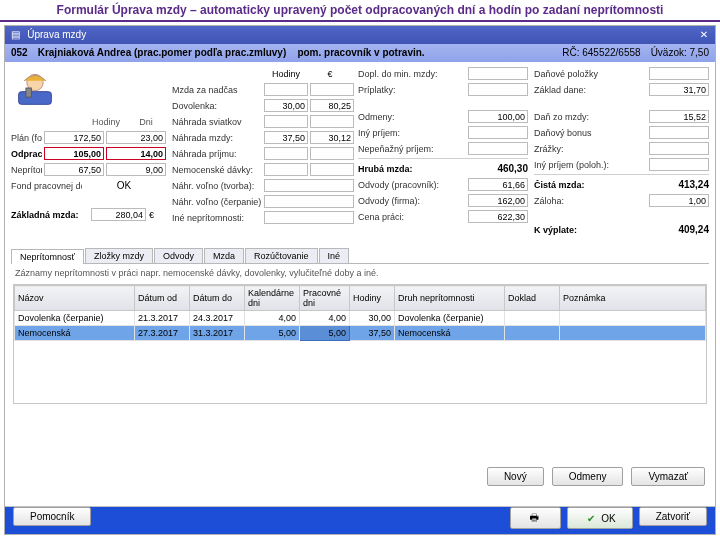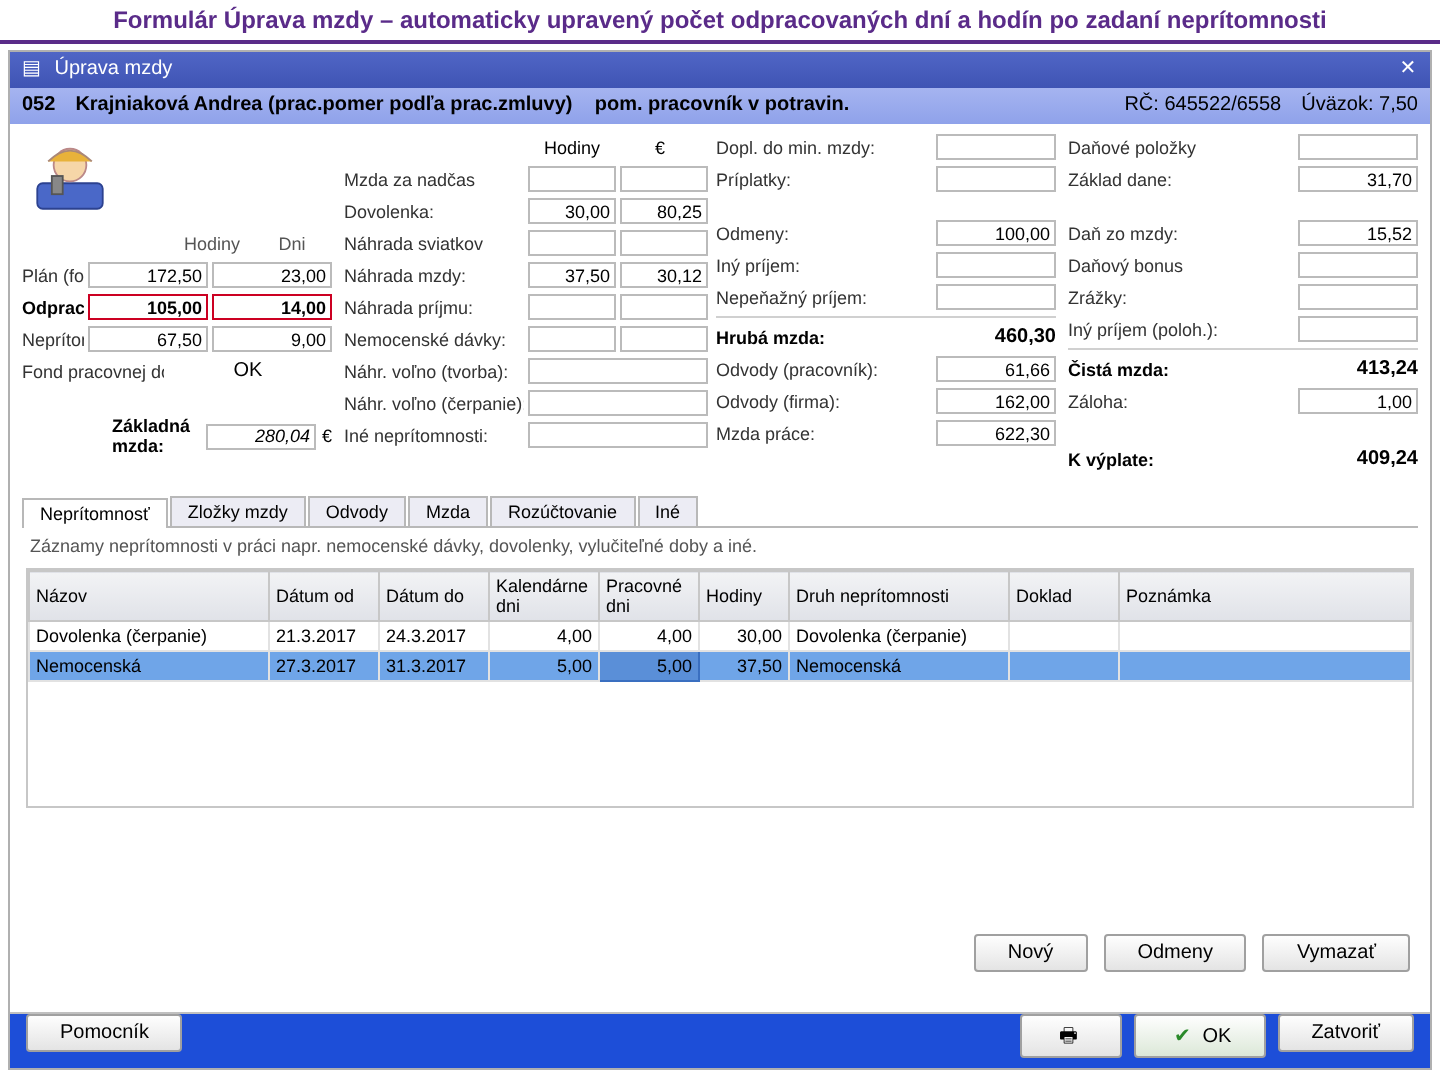--- a/index.html
+++ b/index.html
@@ -24,23 +24,23 @@
   .row { display: flex; align-items: center; height: 15px; margin-bottom: 1px; }
   .row .lbl { flex: 1; font-size: 9px; color: #333; white-space: nowrap; overflow: hidden; }
   .row .lblb { flex: 1; font-size: 9px; color: #000; font-weight: bold; white-space: nowrap; overflow: hidden;}
   .row input, .row .val { width: 60px; height: 13px; border: 1px solid #bbb; background: #fff; font-size: 9px; text-align: right; padding: 0 2px; margin-left: 2px; }
   .row .val.bold { font-weight: bold; border: 1px solid #c02; }
   .row .head { font-size: 9px; color: #555; width: 40px; text-align: center; }
   .colB .row .lbl, .colC .row .lbl, .colD .row .lbl { width: 90px; flex: 0 0 auto; }
   .colB .row .grow, .colC .row .grow, .colD .row .grow { flex: 1; }
   .colB .row input, .colC .row input, .colD .row input { width: 44px; }
   .hr { border-top: 1px solid #d0d0d0; margin: 2px 0; }
-  .base { display: flex; align-items: center; margin-top: 4px; margin-left: 45px; }
+  .base { display: flex; align-items: center; margin-top: 4px; }
   .base .lbl { font-size: 9px; font-weight: bold; width: 80px; }
-  .base input { width: 55px; height: 13px; border: 1px solid #bbb; text-align: right; font-size: 9px; padding: 0 2px; font-style: italic; }
+  .base input { width: 55px; height: 13px; border: 1px solid #bbb; text-align: right; font-size: 9px; padding: 0 2px; }
   .base .eur { font-size: 9px; margin-left: 3px; }
   .tabs { display: flex; border-bottom: 1px solid #b8b8b8; margin: 0 6px; height: 18px; align-items: flex-end; }
   .tab { border: 1px solid #b8b8b8; border-bottom: none; padding: 2px 8px; font-size: 9px; background: #ececf4; margin-right: 1px; cursor: pointer; }
   .tab.active { background: #fff; font-weight: 500; position: relative; top: 1px; }
   .desc { font-size: 9px; color: #555; padding: 4px 10px; }
   .table { margin: 2px 8px 0 8px; border: 1px solid #c7c7c7; height: 120px; overflow: hidden; background: #fff; }
   .table table { width: 100%; border-collapse: collapse; }
   .table th { background: linear-gradient(#f2f3f5,#e0e2e8); border: 1px solid #c7c7c7; font-size: 9px; font-weight: normal; padding: 2px 3px; text-align: left; }
   .table td { border: 1px solid #e2e2e2; font-size: 9px; padding: 2px 3px; }
   .table tr.sel td { background: #6fa5e8; }
@@ -216,21 +216,21 @@
             <span class="lbl">Odvody (pracovník):</span>
             <span class="grow"></span>
             <input style="width: 60px;" value="61,66">
           </div>
         <div class="row">
             <span class="lbl">Odvody (firma):</span>
             <span class="grow"></span>
             <input style="width: 60px;" value="162,00">
           </div>
         <div class="row">
-            <span class="lbl">Mzda práce:</span>
+            <span class="lbl">Cena práci:</span>
             <span class="grow"></span>
             <input style="width: 60px;" value="622,30">
           </div>
       </div>
 
       <div class="colD">
         <div class="row">
             <span class="lbl">Daňové položky</span>
             <span class="grow"></span>
             <input style="width: 60px;">

